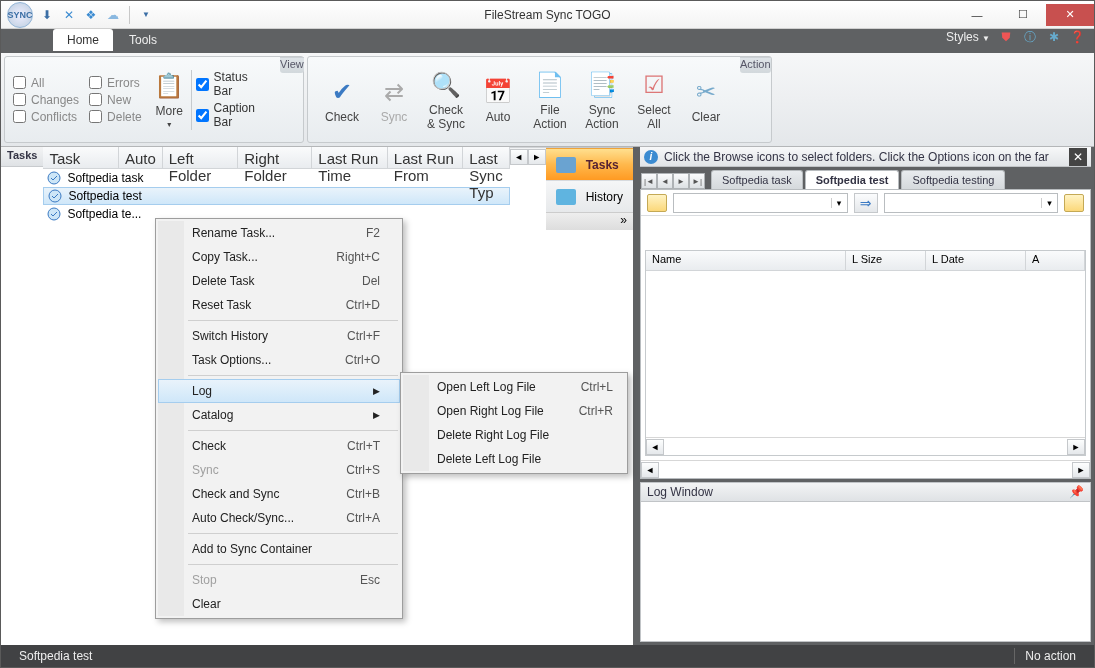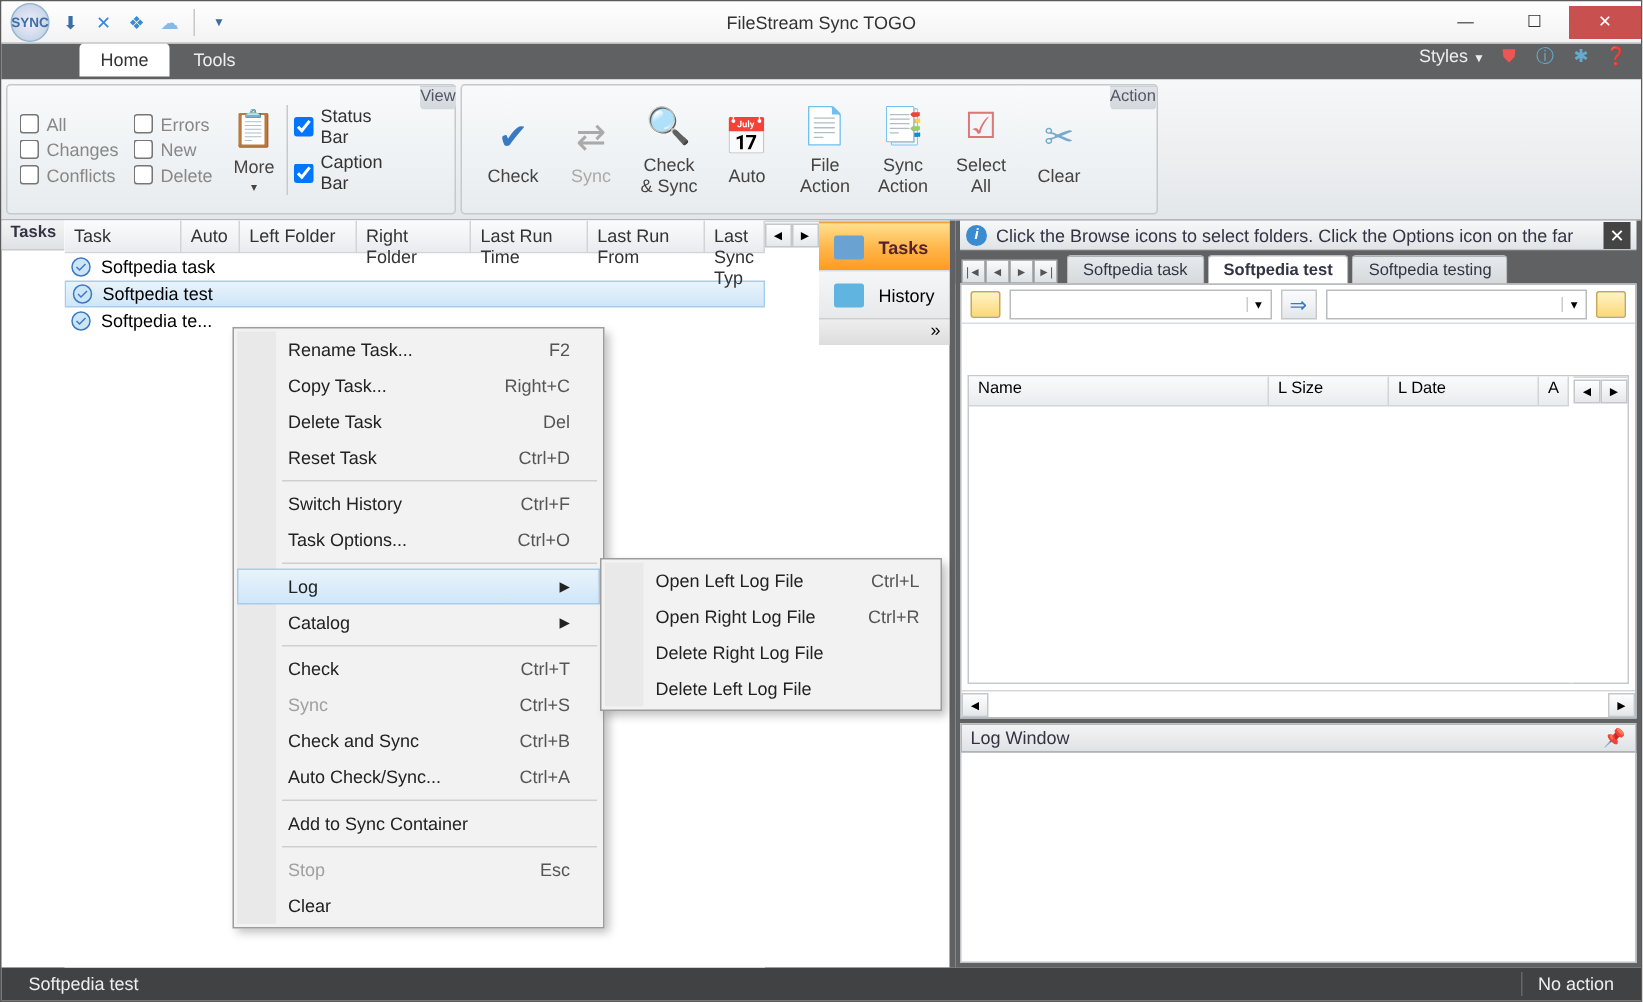--- a/index.html
+++ b/index.html
@@ -40,21 +40,21 @@
 .vsep{width:1px;height:60px;background:#c6cacd;margin:0 4px}
 
 
 .content{flex:1;display:flex;min-height:0}
 
 
 .left-panel{width:636px;display:flex;border-right:4px solid #5f6163}
 .panel-head{height:20px;background:linear-gradient(#f3f4f5,#dfe2e5);border-bottom:1px solid #c8cbce;padding:2px 6px;font-size:11px;color:#334;font-weight:bold}
 .grid{flex:1;background:#fff;overflow:hidden;position:relative}
 .grid-header{height:22px;display:flex;background:linear-gradient(#fafbfc,#e9ecef);border-bottom:1px solid #d2d5d8}
-.gh{border-right:1px solid #d2d5d8;padding:3px 6px;color:#333;font-size:12px}
+.gh{border-right:1px solid #d2d5d8;padding:3px 6px;color:#333;font-size:15px}
 .grid-body{background:#fff}
 .grow{height:18px;display:flex;align-items:center;padding:0 4px;gap:6px;cursor:pointer}
 .grow.selected{background:linear-gradient(#e9f3fb,#cfe7f9);border:1px solid #a5cdee}
 .task-ic{width:14px;height:14px;display:inline-block}
 .task-ic svg{width:14px;height:14px}
 .hscroll{height:18px;background:#f2f3f4;border-top:1px solid #d2d5d8;display:flex;align-items:center}
 .hscroll .arrow{width:18px;height:16px;border:1px solid #c5c8cb;background:linear-gradient(#fdfefe,#e5e8eb);display:flex;align-items:center;justify-content:center;font-size:9px;cursor:pointer}
 .hscroll .track{flex:1}
 
 
@@ -77,21 +77,21 @@
 .dtab{padding:3px 10px;background:linear-gradient(#e8ebee,#d5d9dc);border:1px solid #b8bcbf;border-bottom:none;border-radius:3px 3px 0 0;margin-right:2px;cursor:pointer;color:#334;font-size:11px}
 .dtab.active{background:#fff;font-weight:bold}
 
 .detail-pane{flex:1;background:#fff;margin:0 3px;border:1px solid #b8bcbf;display:flex;flex-direction:column}
 .folder-row{height:26px;display:flex;align-items:center;padding:3px 6px;gap:6px;border-bottom:1px solid #dadde0}
 .folder-ic{width:20px;height:18px;border:1px solid #c4a955;background:linear-gradient(#fff3c4,#fbd87a);border-radius:2px;cursor:pointer}
 .combo{flex:1;height:20px;border:1px solid #b9bdc0;background:#fff;display:flex;align-items:center}
 .combo .dd{width:16px;text-align:center;font-size:9px;border-left:1px solid #ccc;margin-left:auto}
 .dir-ic{width:24px;height:20px;border:1px solid #c5c8cb;background:linear-gradient(#fbfcfd,#e4e7ea);display:flex;align-items:center;justify-content:center;color:#3b7ac3;font-size:14px;cursor:pointer}
 
-.file-grid{flex:1;display:flex;margin:4px;border:1px solid #c6cacd}
+.file-grid{flex:1;display:flex;flex-direction:column;margin:4px;border:1px solid #c6cacd}
 .file-header{height:20px;display:flex;background:linear-gradient(#fafbfc,#e9ecef);border-bottom:1px solid #d2d5d8}
 .fh{border-right:1px solid #d2d5d8;padding:2px 6px;font-size:11px}
 .file-body{flex:1;background:#fff}
 .file-scroll{height:18px;display:flex;align-items:center;border-top:1px solid #d7d7d7}
 .file-scroll .a{width:18px;height:16px;border:1px solid #c5c8cb;background:linear-gradient(#fdfefe,#e5e8eb);display:flex;align-items:center;justify-content:center;font-size:9px}
 
 .log-head{height:20px;background:linear-gradient(#f3f4f5,#dfe2e5);border:1px solid #c1c4c7;margin:3px 3px 0 3px;padding:2px 6px;color:#334;display:flex;align-items:center}
 .log-head .pin{margin-left:auto;font-size:12px;cursor:pointer}
 .log-body{flex-basis:140px;background:#fff;margin:0 3px 3px 3px;border:1px solid #c1c4c7;border-top:none}
 

